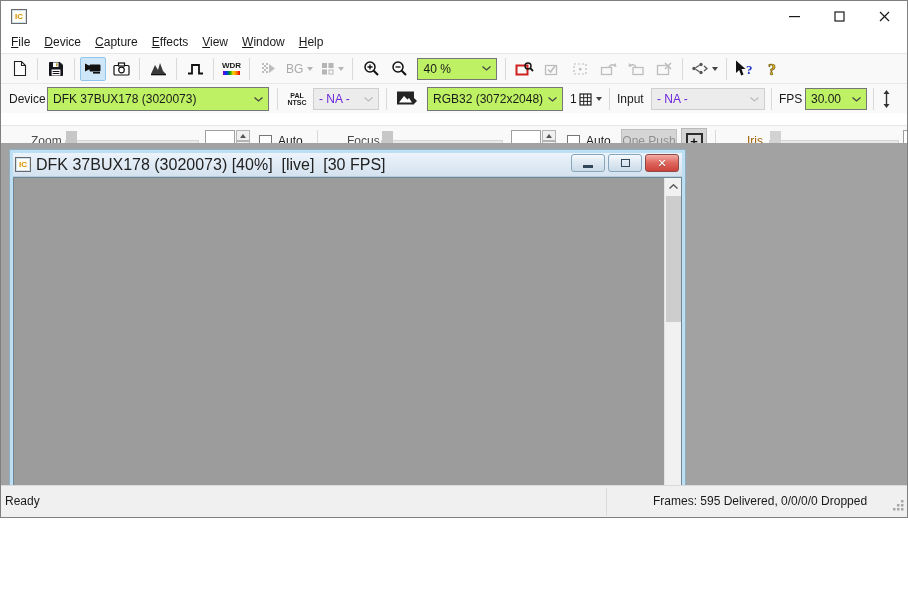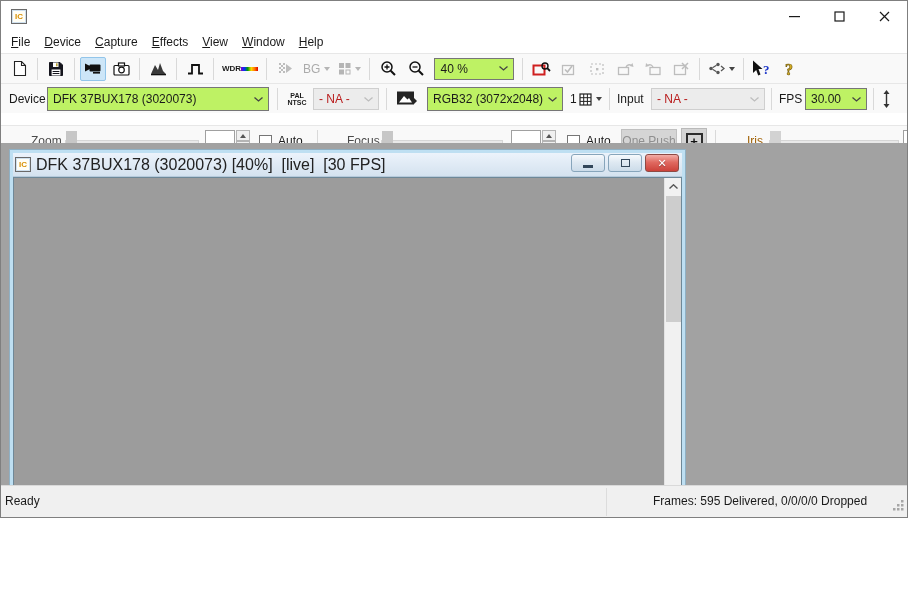--- a/index.html
+++ b/index.html
@@ -24,29 +24,29 @@
   .tb1 { top:52px; height:30px; display:flex; align-items:center; padding-left:4px; }
   .tb2 { top:82px; height:30px; }
   .tb3 { top:124px; height:30px; border-bottom:1px solid #cfcfcf; }
   .sep { width:1px; height:22px; background:#d9d9d9; margin:0 4px; flex:0 0 auto; }
   .tbtn { width:26px; height:24px; display:flex; align-items:center; justify-content:center; border-radius:2px; margin:0 1px; flex:0 0 auto; }
   .tbtn.active { background:#cde6f8; border:1px solid #92c5ea; }
   .tbtn.wide { width:auto; padding:0 3px; }
   .gray-text { color:#ababab; font-size:12px; }
   .dd-tri { width:0; height:0; border-left:3.5px solid transparent; border-right:3.5px solid transparent; border-top:4px solid #444; margin-left:4px; }
   .dd-tri.dis { border-top-color:#b5b5b5; }
-  .wdr-box { display:flex; flex-direction:row; align-items:center; }
+  .wdr-box { display:flex; flex-direction:column; align-items:center; }
   .wdr-text { font-size:8px; font-weight:bold; line-height:8px; letter-spacing:0; }
   .wdr-bar { width:17px; height:4px; margin-top:1px; background:linear-gradient(90deg,#8400c8,#0030ff,#00a000,#ffd800,#ff7800,#e00000); }
 
   
   .combo { height:22px; border:1px solid #767676; background:#bef264; display:flex; align-items:center; padding-left:5px; }
   .combo .val { flex:1; white-space:pre; overflow:hidden; }
   .combo .chev { flex:0 0 auto; margin:0 5px; }
-  .combo.disabled { background:#ececec; border-color:#cfcfcf; color:#b91c1c; }
+  .combo.disabled { background:#ececec; border-color:#cfcfcf; color:#6d28d9; }
 
   
   .abs { position:absolute; }
   .rowlabel { line-height:30px; }
   .dimlabel { color:#a16207; }
   .softlabel { color:#4a4a4a; }
   .vsep { position:absolute; top:4px; width:1px; height:22px; background:#d9d9d9; }
 
   .palntsc { display:flex; flex-direction:column; align-items:center; justify-content:center; height:30px; font-size:7px; font-weight:bold; line-height:7.5px; }
 

